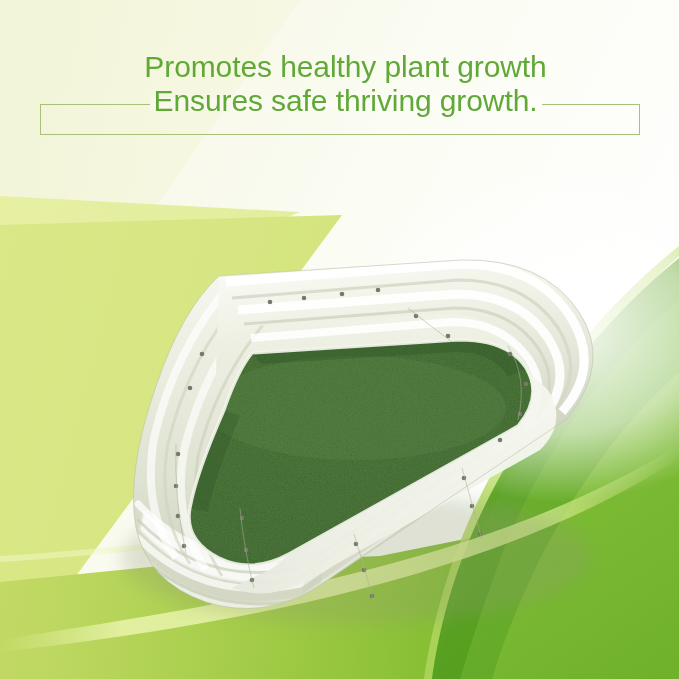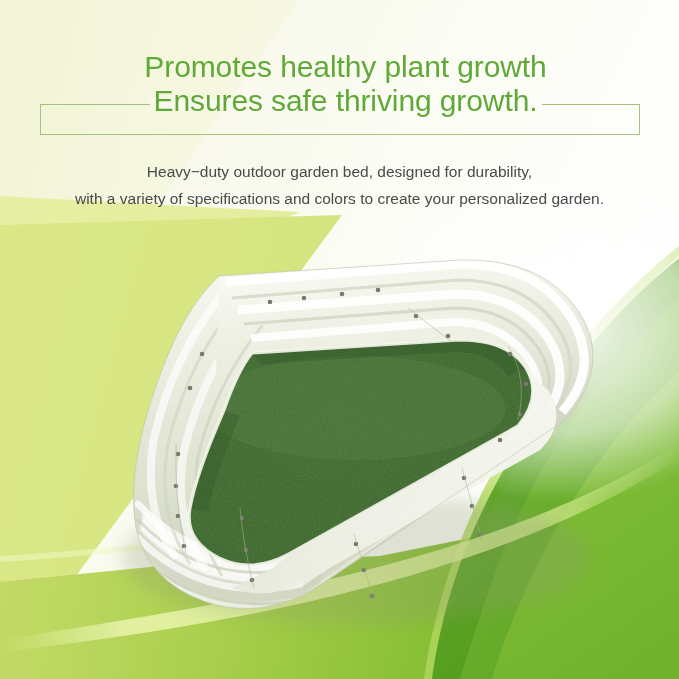--- a/index.html
+++ b/index.html
@@ -176,24 +176,20 @@
   <div class="bg-layer" id="bg-glow"></div>
 
   <div id="headline-frame"></div>
   <div id="headline-frame-mask"></div>
 
   <div id="headline">
     <span class="hl-line">Promotes healthy plant growth</span>
     <span class="hl-line">Ensures safe thriving growth.</span>
   </div>
 
-  <div id="subtitle">
-    <span class="sub-line">Heavy−duty outdoor garden bed, designed for durability,</span>
-    <span class="sub-line">with a variety of specifications and colors to create your personalized garden.</span>
-  </div>
 
   <div id="product">
     <svg viewBox="0 0 570 370" xmlns="http://www.w3.org/2000/svg">
       <defs>
 
         <linearGradient id="gMetalTop" x1="0" y1="0" x2="0.25" y2="1">
           <stop offset="0%" stop-color="#fbfcf6"></stop>
           <stop offset="35%" stop-color="#f0f2e7"></stop>
           <stop offset="70%" stop-color="#e3e6d7"></stop>
           <stop offset="100%" stop-color="#d2d7c4"></stop>

